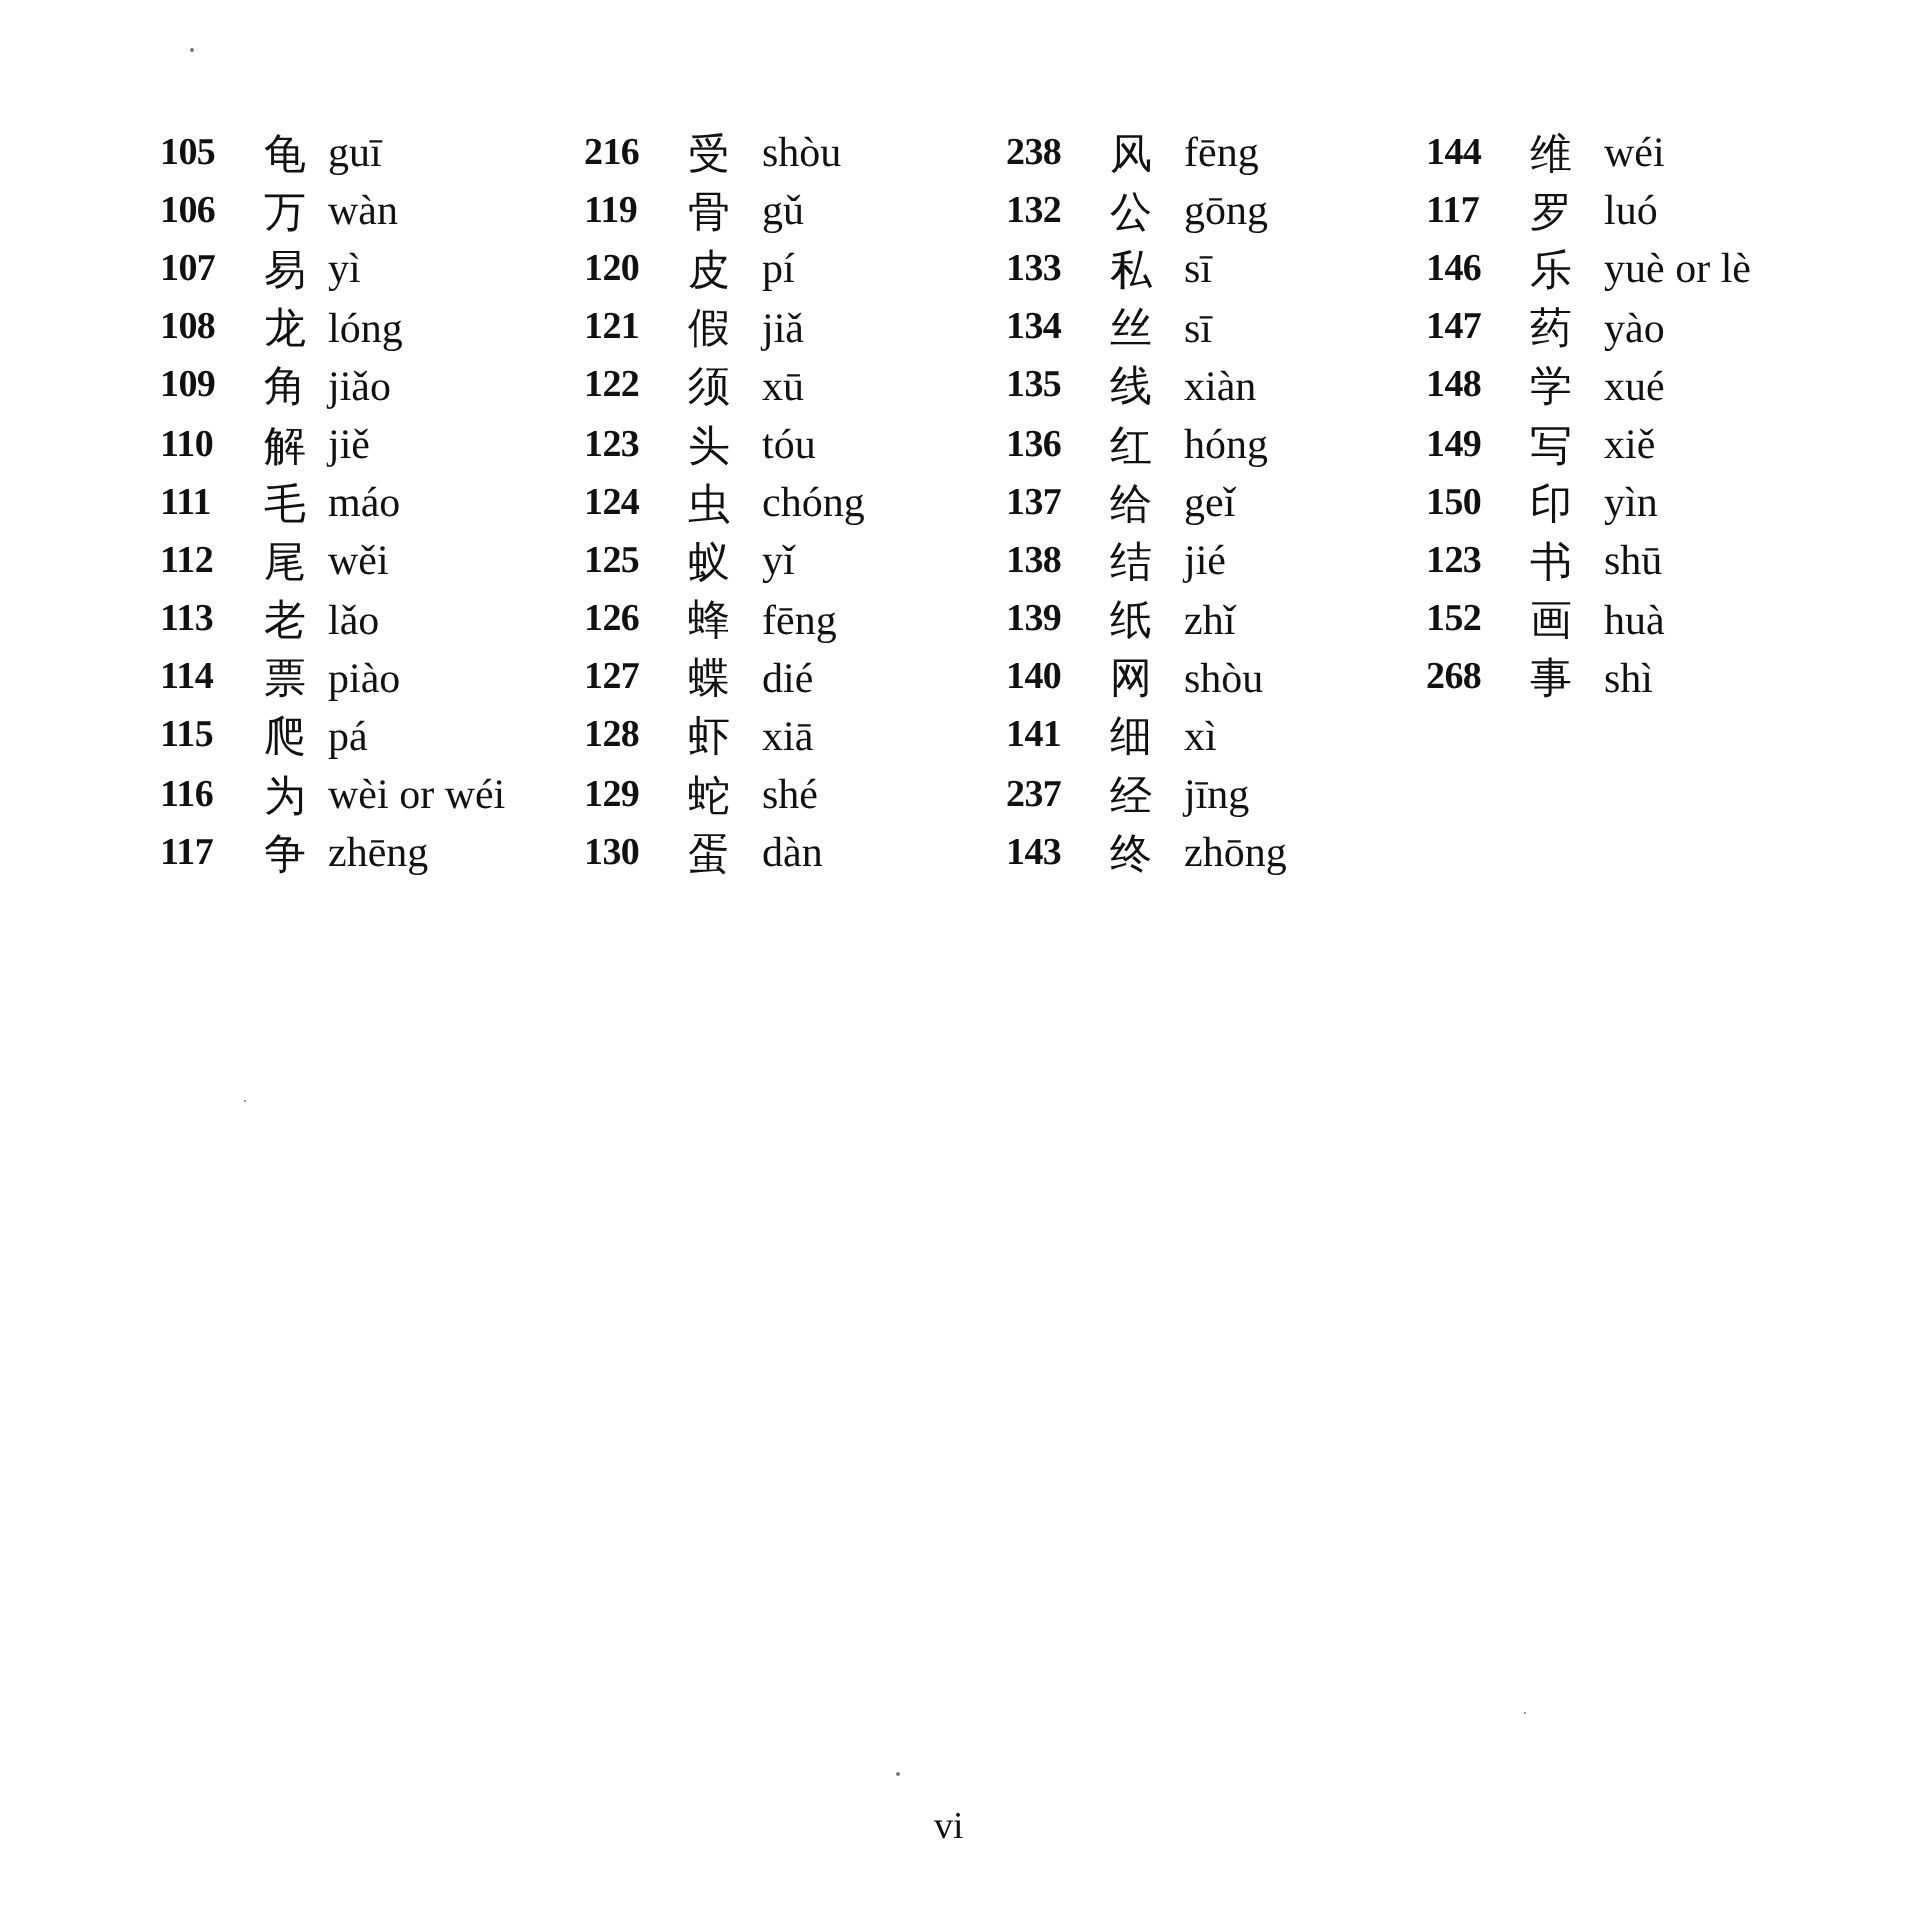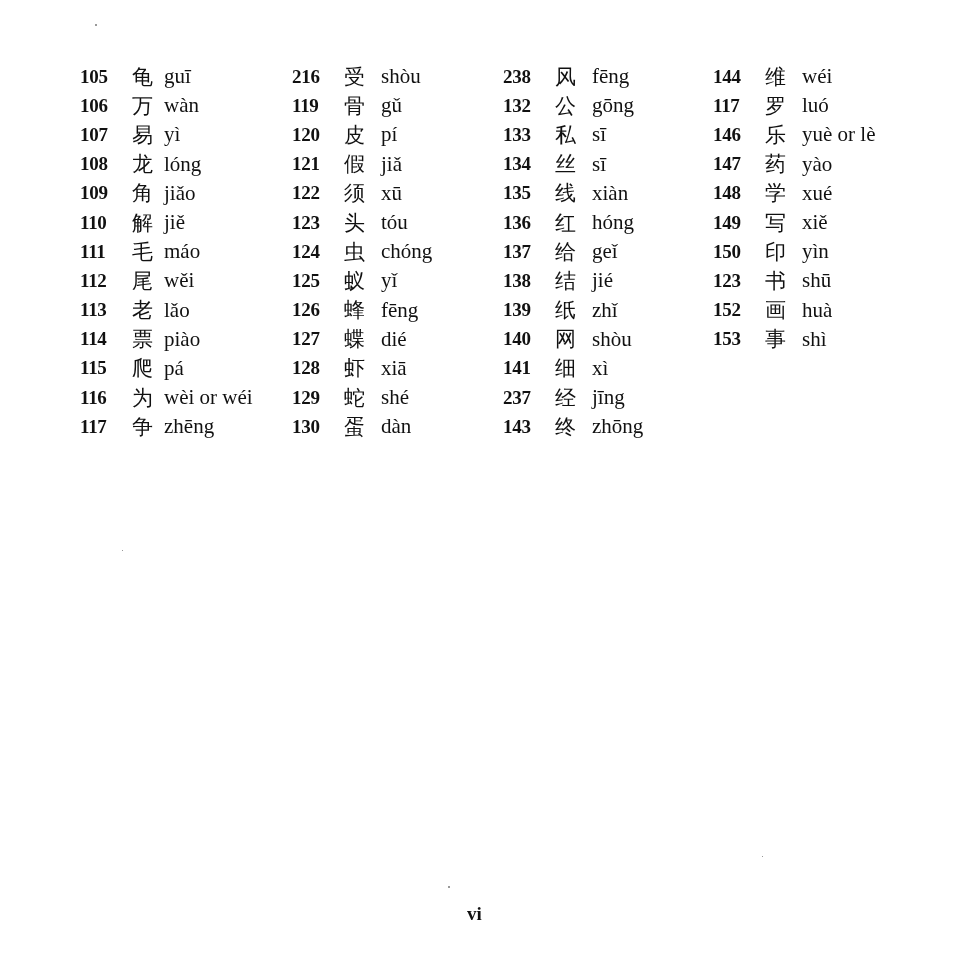--- a/index.html
+++ b/index.html
@@ -22,21 +22,21 @@
     position: absolute; left: 84px; font-size: 21px; white-space: nowrap;
   }
   .col-1 { left: 80px; }
   .col-2 { left: 292px; }
   .col-3 { left: 503px; }
   .col-4 { left: 713px; }
   .col-2 .py, .col-3 .py { left: 89px; }
   .col-4 .py { left: 89px; }
   .page-number {
     position: absolute; left: 467px; top: 903px;
-    font-weight: bold; font-size: 19px;
+    font-weight: normal; font-size: 19px;
   }
   .speck { position: absolute; width: 2px; height: 2px; background: #777; border-radius: 1px; }
 </style>
 </head>
 <body>
 
 <div>
 
   <div class="col col-1">
     <div class="entry">
@@ -282,21 +282,21 @@
         <span class="num">123</span>
         <span class="hz">书</span>
         <span class="py">shū</span>
       </div>
     <div class="entry">
         <span class="num">152</span>
         <span class="hz">画</span>
         <span class="py">huà</span>
       </div>
     <div class="entry">
-        <span class="num">153</span>
+        <span class="num">268</span>
         <span class="hz">事</span>
         <span class="py">shì</span>
       </div>
   </div>
 
   <div class="page-number">vi</div>
 
   <span class="speck" style="left:95px; top:24px;"></span>
   <span class="speck" style="left:448px; top:886px;"></span>
   <span class="speck" style="left:762px; top:856px; width:1px; height:1px;"></span>

